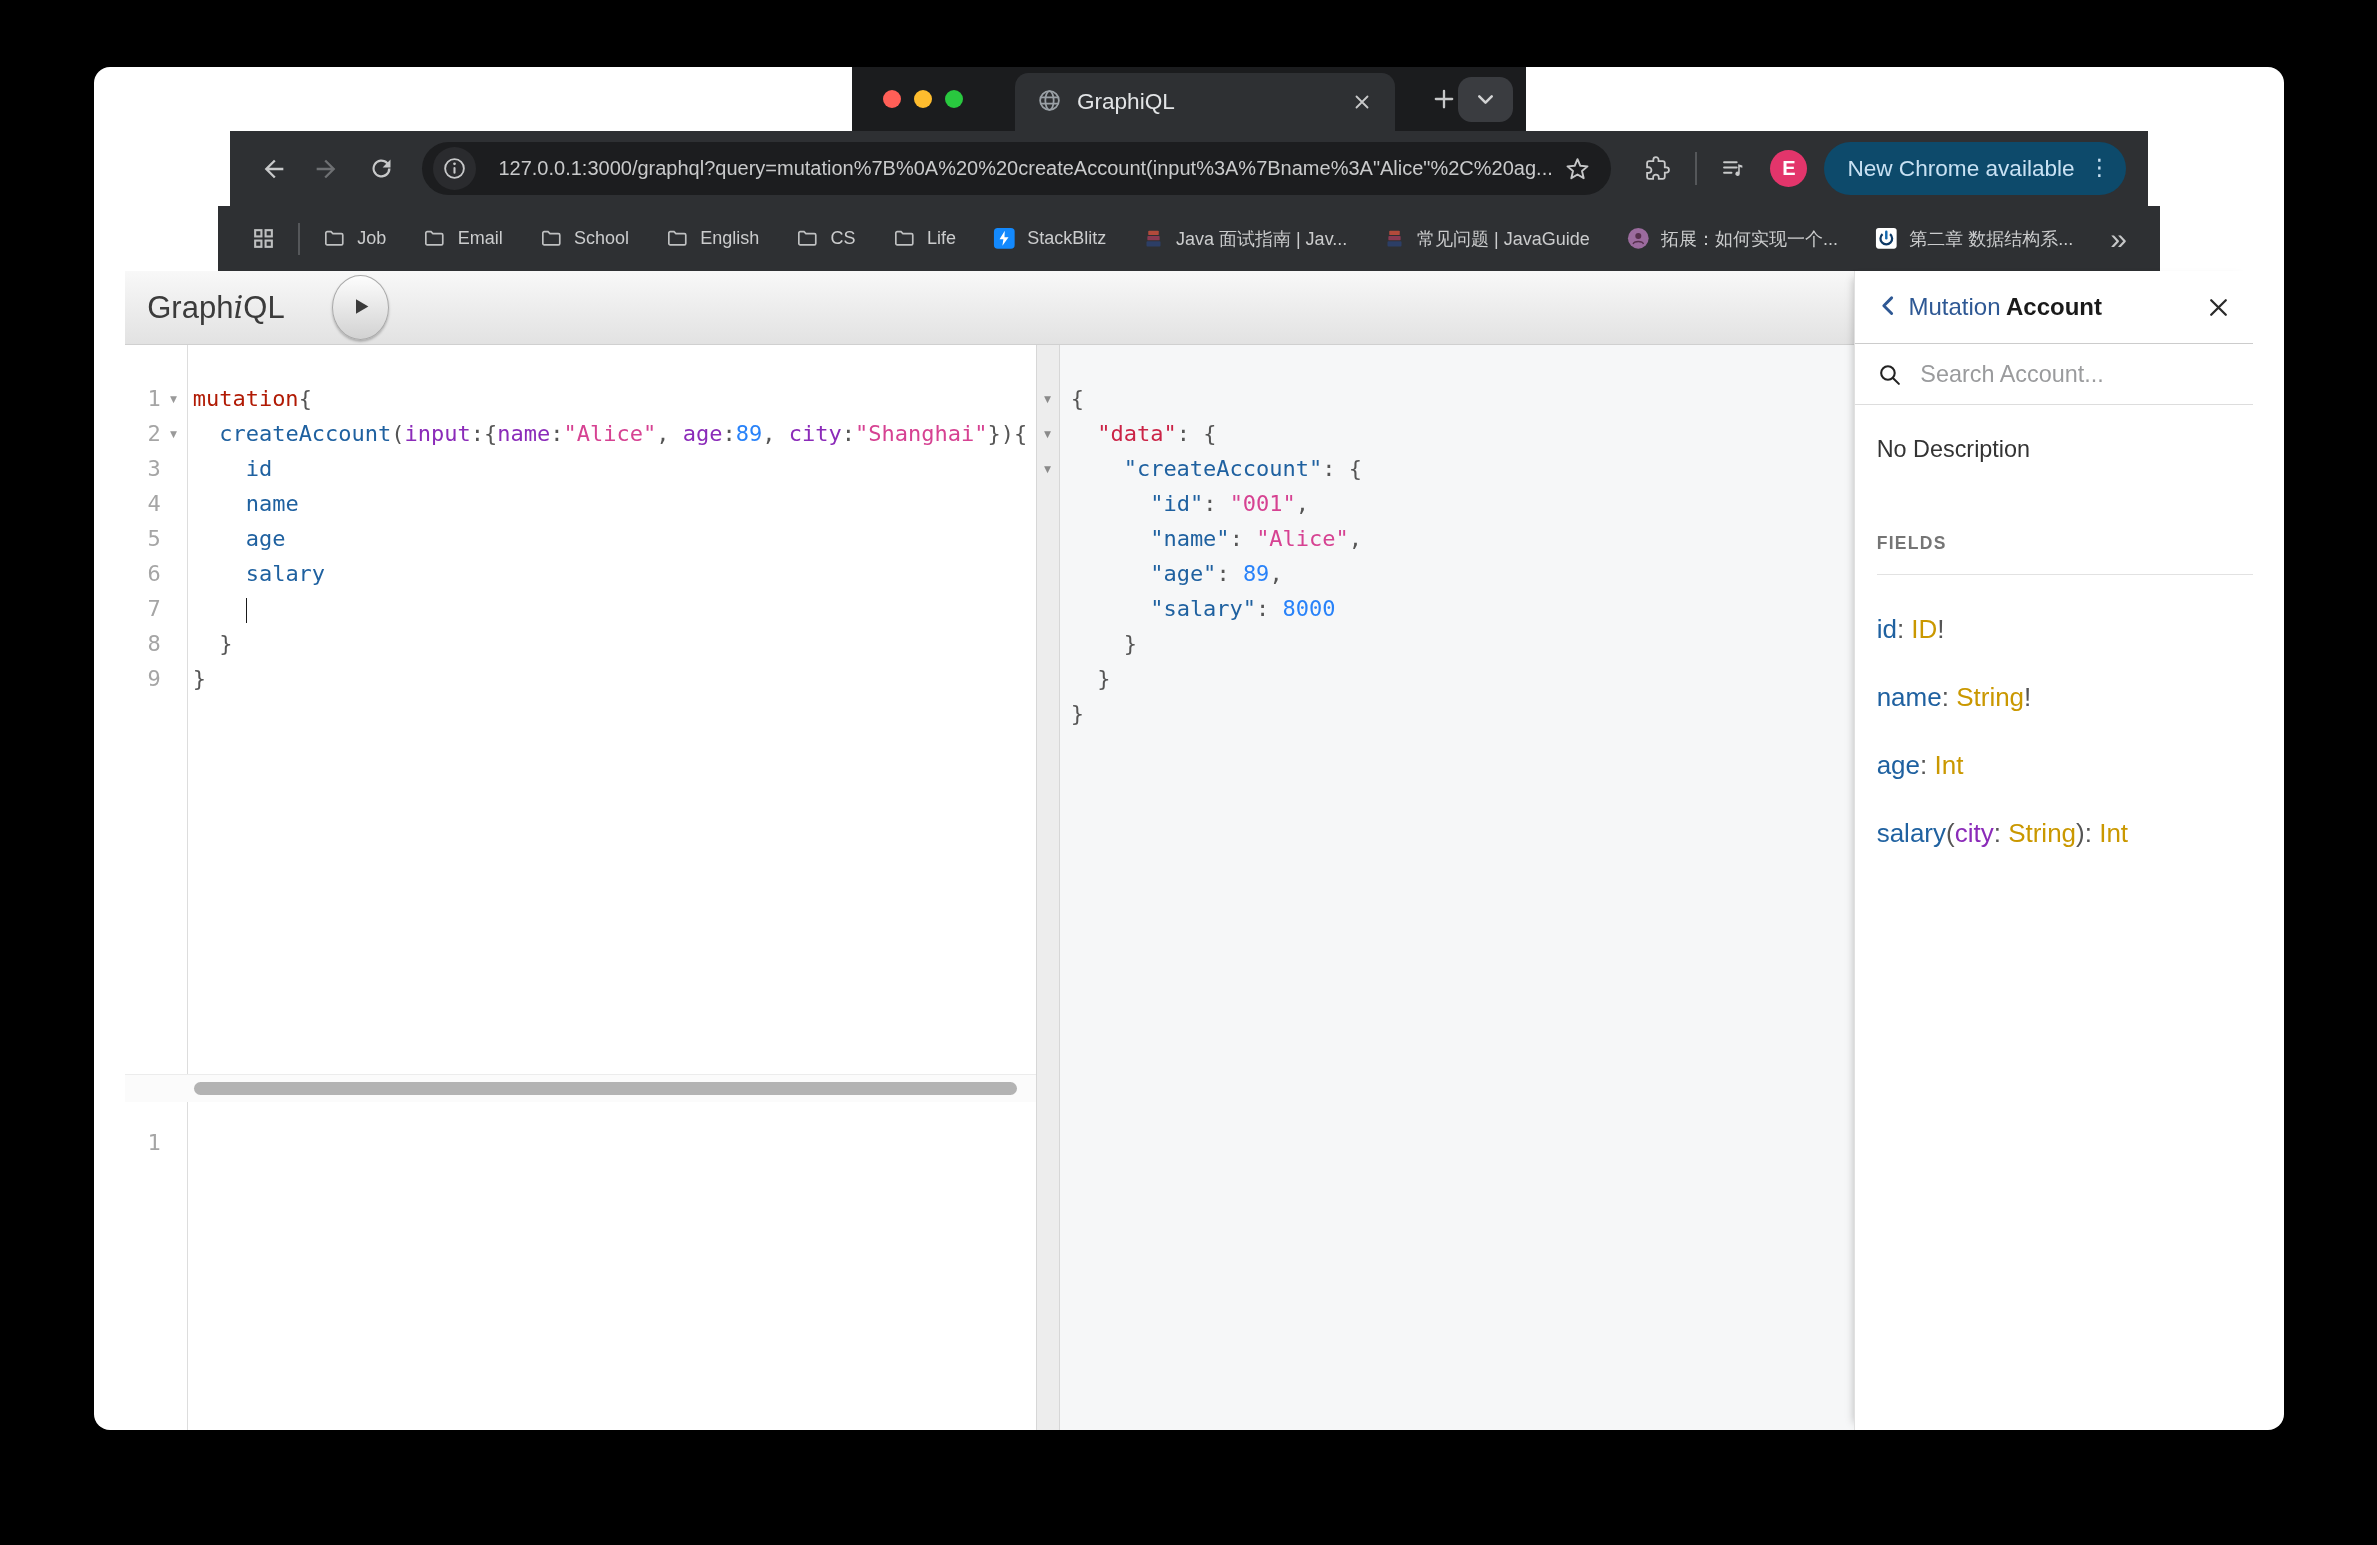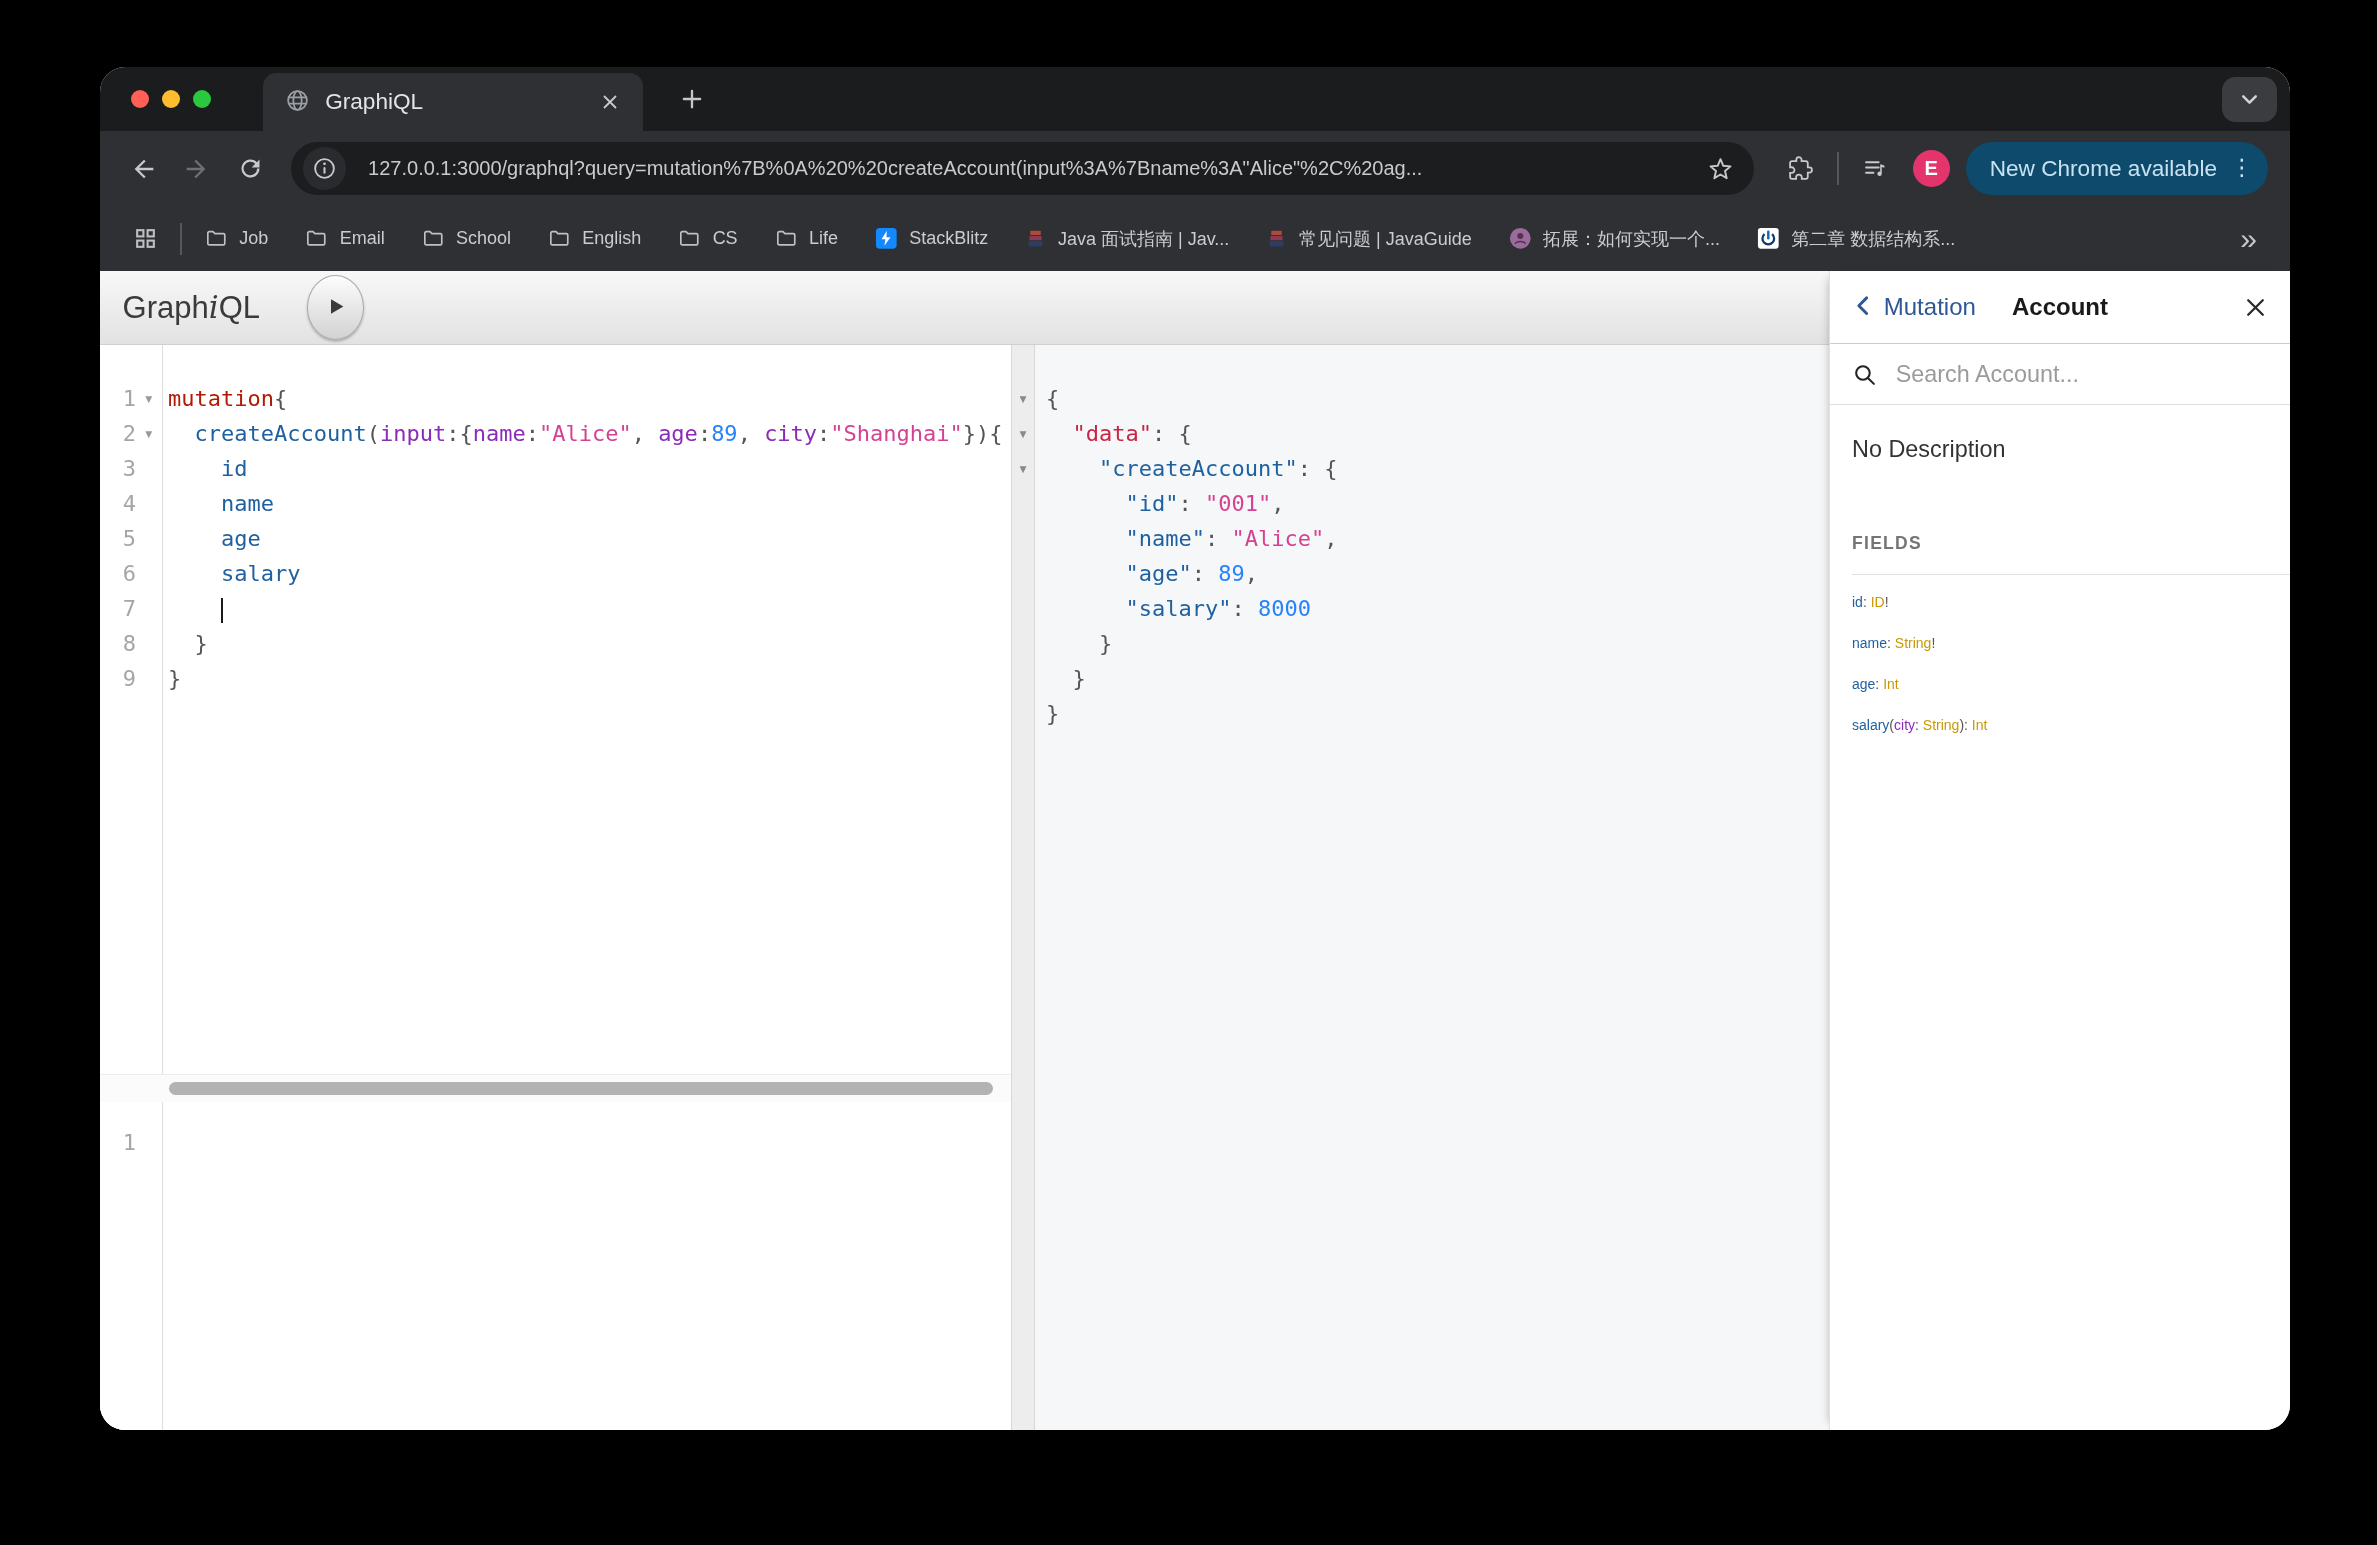--- a/index.html
+++ b/index.html
@@ -1,19 +1,19 @@
 <!DOCTYPE html>
 <html style="font-size:13.4px"><head>
 <meta charset="utf-8">
 <style>
   html,body{margin:0;padding:0}
   body{width:2377px;height:1545px;background:#000;position:relative;overflow:hidden;
        font-family:"Liberation Sans",sans-serif;}
-  .window{position:absolute;left:100px;top:67px;width:2190px;height:1363px;border-radius:25px;
-          overflow:hidden;background:#fff;display:flex;flex-direction:column;}
+  .window{position:absolute;left:94px;top:67px;width:2190px;height:1363px;border-radius:16px;
+          overflow:hidden;background:#fff;display:flex;flex-direction:column;align-items:center;}
 
   
   .tabstrip{height:64px;background:#1B1C1E;display:flex;align-items:center;flex:none;}
   .lights{display:flex;gap:12.5px;margin-left:31px;}
   .light{width:18.4px;height:18.4px;border-radius:50%;}
   .light.red{background:#FF5F57}.light.yellow{background:#FEBC2E}.light.green{background:#29C83F}
   .tab{margin-left:52px;width:380px;height:58px;background:#2E3033;border-radius:13.4px 13.4px 0 0;
        align-self:flex-end;display:flex;align-items:center;padding:0 22px;box-sizing:border-box;}
   .tab-title{flex:1;color:#E2E4E6;font-size:22.6px;margin-left:15px;white-space:nowrap;overflow:hidden;}
   .tab-close{color:#C8C9CA;display:flex;}
@@ -106,21 +106,21 @@
   .doc-search{height:61px;flex:none;border-bottom:0.8px solid #DDDDDD;display:flex;align-items:center;
               padding:0 22px;box-sizing:border-box;}
   .doc-search input{border:none;outline:none;flex:1;margin-left:16.7px;font-size:23.4px;color:#333;
                     font-family:"Liberation Sans",sans-serif;background:transparent;}
   .doc-search input::placeholder{color:#9A9B9D;}
   .doc-search .mag{color:#222;display:flex;}
   .doc-body{padding:30px 22px 0 22px;}
   .no-desc{font-size:23.4px;color:#333;line-height:28px;}
   .fields-label{margin-top:69px;font-size:17.5px;font-weight:bold;letter-spacing:1.3px;color:#757575;line-height:22px;}
   .doc-hr{border:none;border-top:0.8px solid #E2E2E2;margin:20px -22px 0 0;}
-  .doc-field{margin-top:13px;font-size:14px;line-height:28px;white-space:nowrap;font-family:"Liberation Sans",sans-serif;}
+  .doc-field{margin-top:40px;font-size:26px;line-height:28px;white-space:nowrap;font-family:"Liberation Sans",sans-serif;}
 </style>
 </head>
 <body>
 
 <div class="window">
 
   <div class="tabstrip">
     <div class="lights">
       <div class="light red"></div>
       <div class="light yellow"></div>

